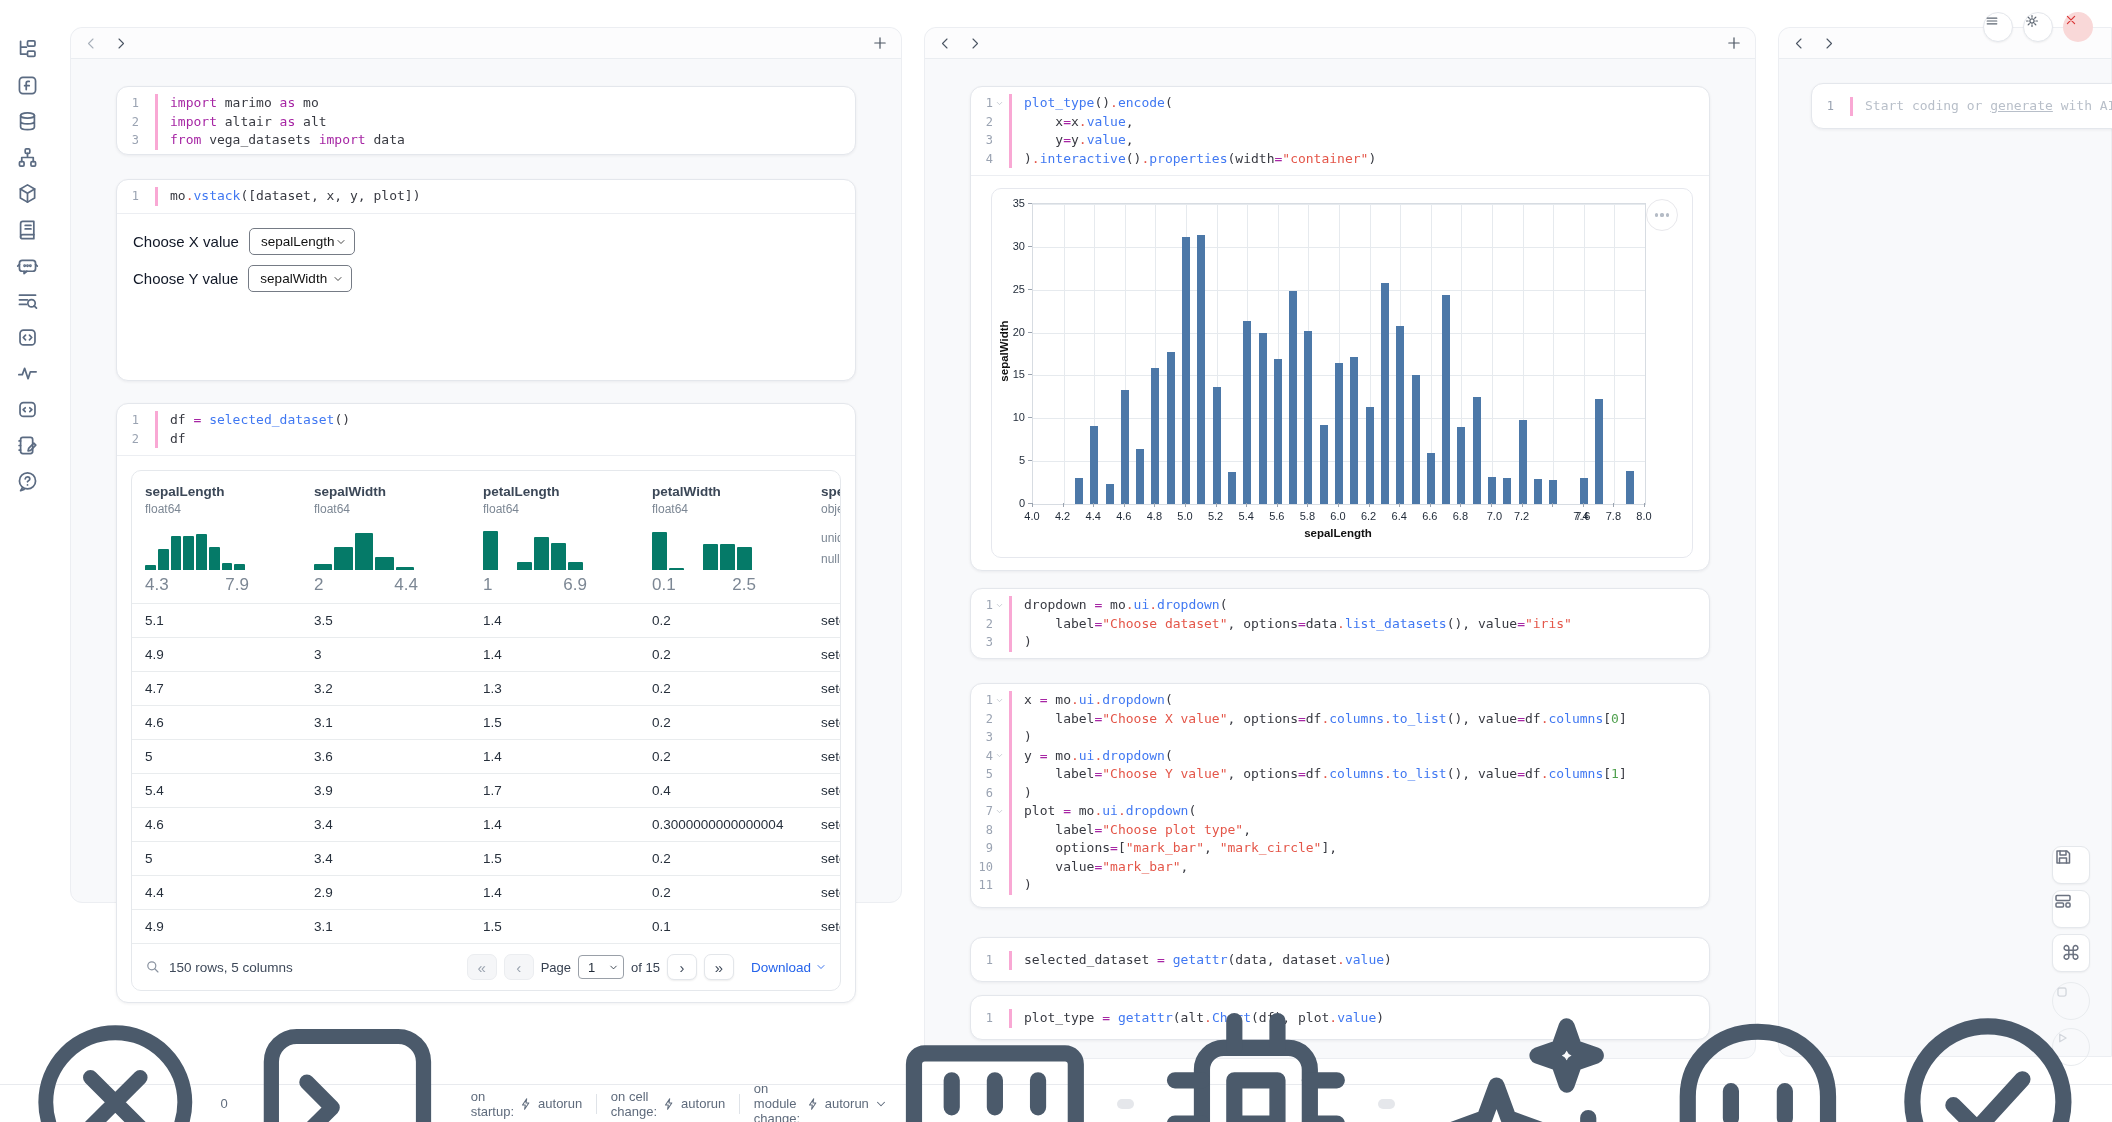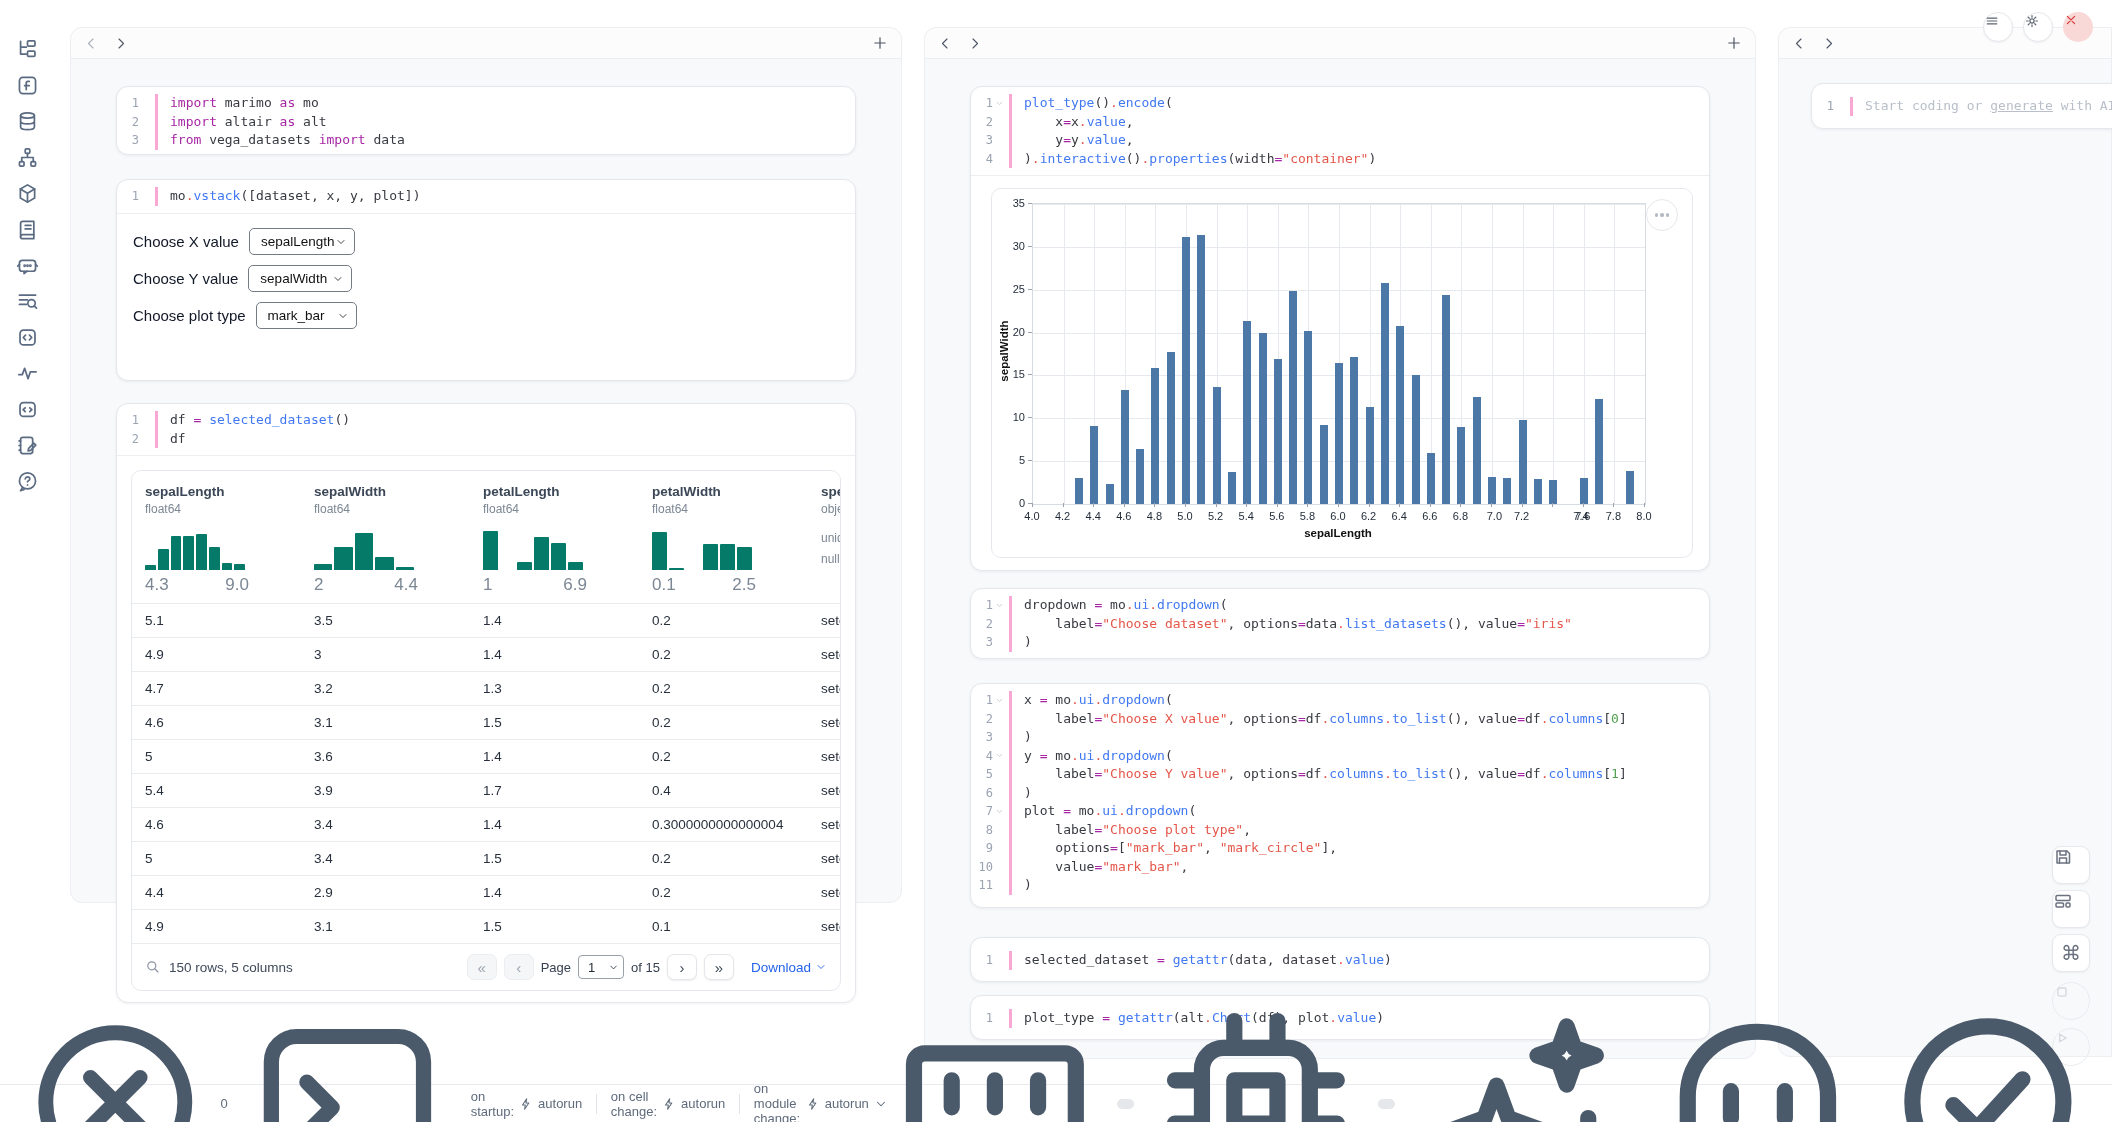--- a/index.html
+++ b/index.html
@@ -250,31 +250,20 @@
               <span class="lbl">Choose Y value</span>
               <div class="select" style="width: 104px;">
                 <span>sepalWidth</span>
                 <span class="chev">
                   <svg viewBox="0 0 20 20" fill="none" stroke="currentColor" stroke-width="1.5" stroke-linecap="round" stroke-linejoin="round">
                     <path d="M5 7.5l5 5 5-5"></path>
                   </svg>
                 </span>
               </div>
             </div>
-            <div class="ctlrow">
-              <span class="lbl">Choose plot type</span>
-              <div class="select" style="width: 101px;">
-                <span>mark_bar</span>
-                <span class="chev">
-                  <svg viewBox="0 0 20 20" fill="none" stroke="currentColor" stroke-width="1.5" stroke-linecap="round" stroke-linejoin="round">
-                    <path d="M5 7.5l5 5 5-5"></path>
-                  </svg>
-                </span>
-              </div>
-            </div>
           </div>
         </div>
       </div>
       <div class="cell" style="left: 45px; top: 375px; width: 740px; height: 600px;">
         <div class="codeblock">
           <div class="line">
             <span class="gut">
               <span class="lnum">1</span>
               <span class="nofold"></span>
             </span>
@@ -300,21 +289,21 @@
                     <div class="hb" style="height: 21px; background: rgb(5, 122, 104);"></div>
                     <div class="hb" style="height: 34px; background: rgb(5, 122, 104);"></div>
                     <div class="hb" style="height: 34px; background: rgb(5, 122, 104);"></div>
                     <div class="hb" style="height: 36px; background: rgb(5, 122, 104);"></div>
                     <div class="hb" style="height: 23px; background: rgb(5, 122, 104);"></div>
                     <div class="hb" style="height: 7px; background: rgb(5, 122, 104);"></div>
                     <div class="hb" style="height: 6px; background: rgb(5, 122, 104);"></div>
                   </div>
                   <div class="hrange">
                     <span>4.3</span>
-                    <span>9.0</span>
+                    <span>7.9</span>
                   </div>
                 </div>
                 <div class="tcol">
                   <div class="cname">sepalWidth</div>
                   <div class="ctype">float64</div>
                   <div class="hist">
                     <div class="hb" style="height: 6px; background: rgb(5, 122, 104);"></div>
                     <div class="hb" style="height: 23px; background: rgb(5, 122, 104);"></div>
                     <div class="hb" style="height: 37px; background: rgb(5, 122, 104);"></div>
                     <div class="hb" style="height: 13px; background: rgb(5, 122, 104);"></div>

